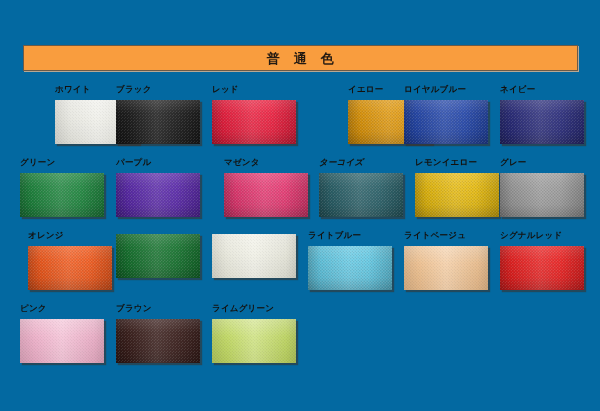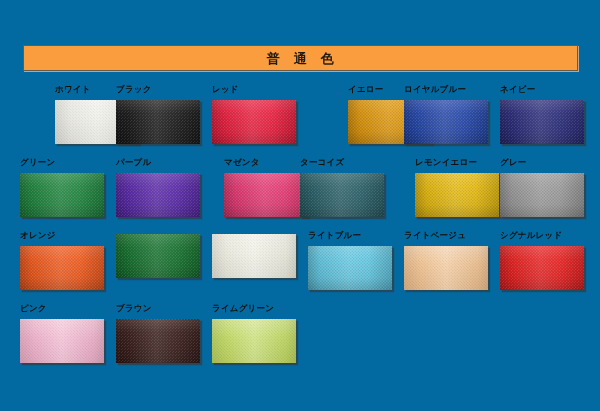--- a/index.html
+++ b/index.html
@@ -213,21 +213,21 @@
         </div>
         <div class="cell" style="left: 192px; margin-left: 12px;">
           <div class="cell-label">マゼンタ</div>
           <div class="swatch-wrap">
             <div class="swatch" style="background: rgb(227, 58, 114);">
               <div class="sheen"></div>
               <div class="grain"></div>
             </div>
           </div>
         </div>
-        <div class="cell" style="left: 280px;">
+        <div class="cell" style="left: 299px; font-style: italic;">
           <div class="cell-label">ターコイズ</div>
           <div class="swatch-wrap">
             <div class="swatch" style="background: rgb(43, 96, 104);">
               <div class="sheen"></div>
               <div class="grain"></div>
             </div>
           </div>
         </div>
         <div class="cell" style="left: 384px; padding-left: 11px;">
           <div class="cell-label">レモンイエロー</div>
@@ -242,21 +242,21 @@
           <div class="cell-label">グレー</div>
           <div class="swatch-wrap">
             <div class="swatch" style="background: rgb(154, 154, 154);">
               <div class="sheen"></div>
               <div class="grain"></div>
             </div>
           </div>
         </div>
       </div>
       <div class="row">
-        <div class="cell" style="left: 0px;">
+        <div class="cell" style="left: 8px;">
           <div class="cell-label">オレンジ</div>
           <div class="swatch-wrap">
             <div class="swatch" style="background: rgb(238, 90, 30);">
               <div class="sheen"></div>
               <div class="grain"></div>
             </div>
           </div>
         </div>
         <div class="cell" style="left: 96px;">
           <div class="swatch-wrap">

